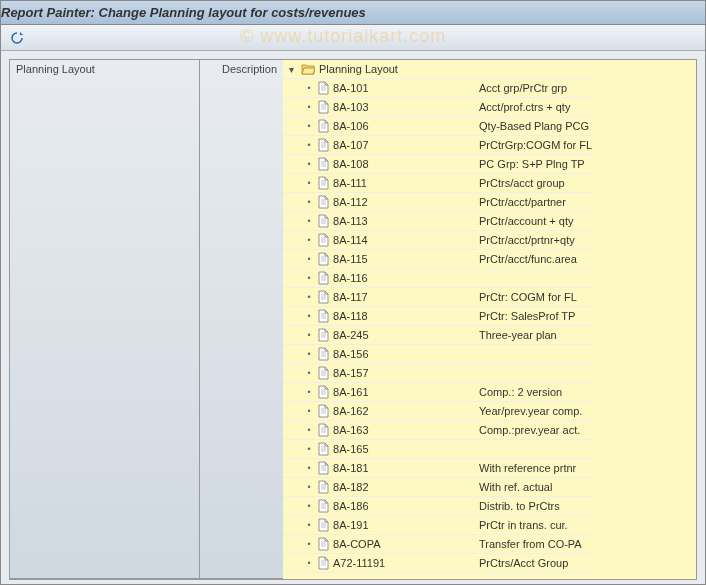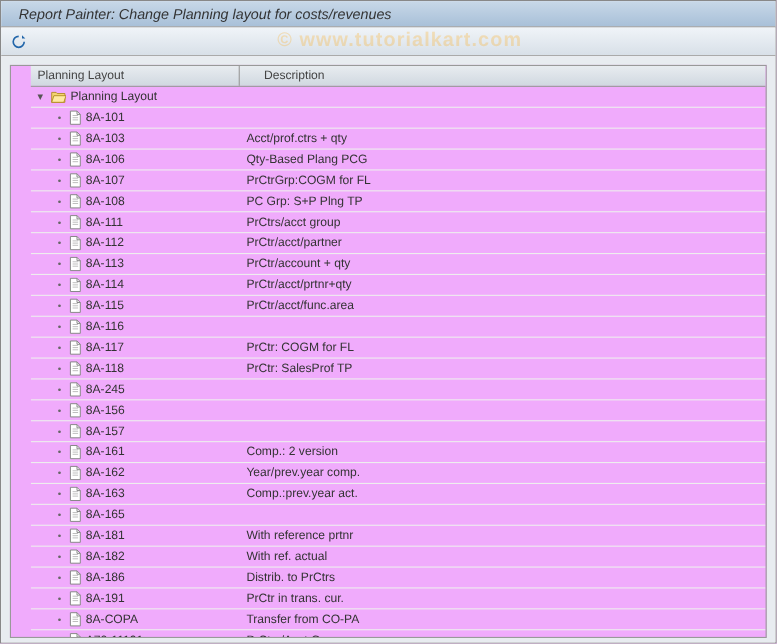--- a/index.html
+++ b/index.html
@@ -11,22 +11,22 @@
       font-family: Arial, sans-serif;
       font-size: 11px;
       background: #fff;
       width: 706px;
       height: 585px;
       overflow: hidden;
       border: 1px solid #888;
     }
     .title-bar {
       background: linear-gradient(to bottom, #c8d8e8, #a8c0d8);
-      padding: 4px 16px;
-      font-weight: normal;
+      padding: 4px 0;
+      font-weight: bold;
       font-size: 13px;
       font-style: italic;
       color: #333;
       border-bottom: 1px solid #888;
     }
     .toolbar {
       background: linear-gradient(to bottom, #f0f4f8, #d8e0e8);
       padding: 4px 8px;
       border-bottom: 1px solid #aaa;
       height: 26px;
@@ -35,42 +35,41 @@
     }
     .refresh-icon {
       width: 16px;
       height: 16px;
       display: inline-block;
       color: #2266aa;
     }
     .watermark {
       position: absolute;
       top: 26px;
-      left: 252px;
+      left: 240px;
       font-size: 18px;
       color: rgba(255, 165, 0, 0.25);
-      font-weight: bold;
+      font-weight: normal;
       z-index: 100;
       pointer-events: none;
       letter-spacing: 1px;
     }
     .content-area {
       background: #e8ecf0;
       padding: 8px;
       height: calc(100% - 46px);
       overflow: hidden;
     }
     .table-wrap {
       border: 1px solid #999;
-      background: #f0abfc;
+      background: #fef9c3;
       height: 100%;
       overflow: hidden;
       display: flex;
-      flex-direction: column;
-      padding-left: 18px;
+      flex-direction: row;
     }
     .tbl-header {
       display: flex;
       background: linear-gradient(to bottom, #e8ecf0, #d0d8e0);
       border-bottom: 1px solid #999;
       flex-shrink: 0;
     }
     .tbl-header .col1 {
       width: 190px;
       padding: 3px 6px;
@@ -191,20 +190,21 @@
                 <svg viewBox="0 0 12 14" width="12" height="14">
                   <path d="M2 1 L8 1 L11 4 L11 13 L2 13 Z" fill="#fff" stroke="#888" stroke-width="0.9"></path>
                   <path d="M8 1 L8 4 L11 4" fill="none" stroke="#888" stroke-width="0.9"></path>
                   <line x1="4" y1="5" x2="9" y2="5" stroke="#aaa" stroke-width="0.7"></line>
                   <line x1="4" y1="7" x2="9" y2="7" stroke="#aaa" stroke-width="0.7"></line>
                   <line x1="4" y1="9" x2="9" y2="9" stroke="#aaa" stroke-width="0.7"></line>
                 </svg>
               </span>
               <span class="label-text">8A-101</span>
             </div>
+            <div class="col2">Acct grp/PrCtr grp</div>
           </div>
           <div class="tree-row child-row">
             <div class="col1">
               <span class="bullet">•</span>
               <span class="doc-icon">
                 <svg viewBox="0 0 12 14" width="12" height="14">
                   <path d="M2 1 L8 1 L11 4 L11 13 L2 13 Z" fill="#fff" stroke="#888" stroke-width="0.9"></path>
                   <path d="M8 1 L8 4 L11 4" fill="none" stroke="#888" stroke-width="0.9"></path>
                   <line x1="4" y1="5" x2="9" y2="5" stroke="#aaa" stroke-width="0.7"></line>
                   <line x1="4" y1="7" x2="9" y2="7" stroke="#aaa" stroke-width="0.7"></line>
@@ -397,20 +397,21 @@
                 <svg viewBox="0 0 12 14" width="12" height="14">
                   <path d="M2 1 L8 1 L11 4 L11 13 L2 13 Z" fill="#fff" stroke="#888" stroke-width="0.9"></path>
                   <path d="M8 1 L8 4 L11 4" fill="none" stroke="#888" stroke-width="0.9"></path>
                   <line x1="4" y1="5" x2="9" y2="5" stroke="#aaa" stroke-width="0.7"></line>
                   <line x1="4" y1="7" x2="9" y2="7" stroke="#aaa" stroke-width="0.7"></line>
                   <line x1="4" y1="9" x2="9" y2="9" stroke="#aaa" stroke-width="0.7"></line>
                 </svg>
               </span>
               <span class="label-text">8A-245</span>
             </div>
+            <div class="col2">Three-year plan</div>
           </div>
           <div class="tree-row child-row">
             <div class="col1">
               <span class="bullet">•</span>
               <span class="doc-icon">
                 <svg viewBox="0 0 12 14" width="12" height="14">
                   <path d="M2 1 L8 1 L11 4 L11 13 L2 13 Z" fill="#fff" stroke="#888" stroke-width="0.9"></path>
                   <path d="M8 1 L8 4 L11 4" fill="none" stroke="#888" stroke-width="0.9"></path>
                   <line x1="4" y1="5" x2="9" y2="5" stroke="#aaa" stroke-width="0.7"></line>
                   <line x1="4" y1="7" x2="9" y2="7" stroke="#aaa" stroke-width="0.7"></line>

